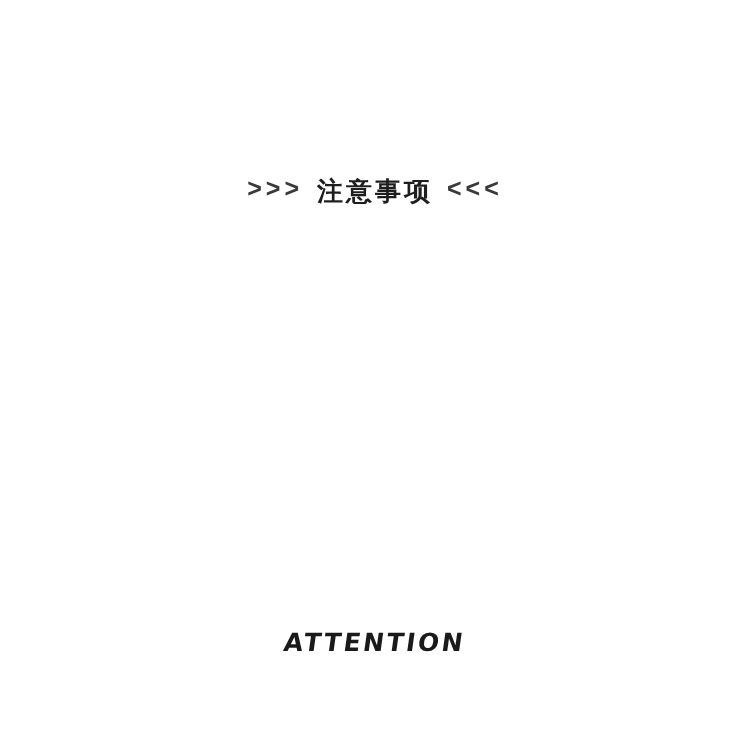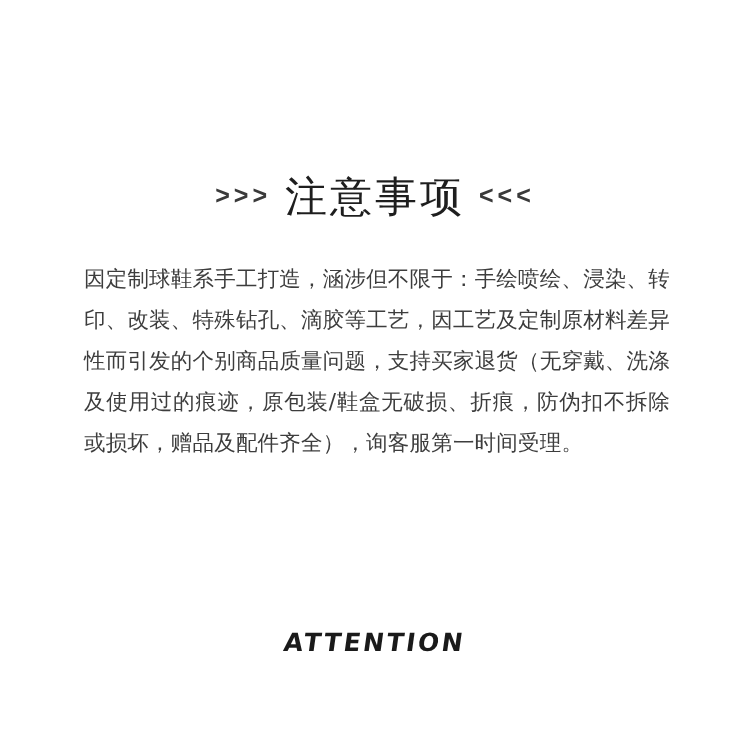--- a/index.html
+++ b/index.html
@@ -37,22 +37,22 @@
     letter-spacing: 4px;
     color: #3a3a3a;
     line-height: 1;
     padding-bottom: 4px;
   }
   .chev.right {
     letter-spacing: 4px;
   }
   .heading-title {
     font-family: "DejaVu Sans", sans-serif;
-    font-size: 42px;
-    font-weight: 400;
+    font-size: 26px;
+    font-weight: 700;
     letter-spacing: 3px;
     color: #1e1e1e;
     line-height: 1;
     white-space: nowrap;
   }
   .body-block {
     position: absolute;
     top: 258px;
     left: 84px;
     width: 586px;
@@ -88,21 +88,18 @@
 <body>
 
 <div class="page">
 
   <div class="heading-row">
     <span class="chev left">&gt;&gt;&gt;</span>
     <span class="heading-title">注意事项</span>
     <span class="chev right">&lt;&lt;&lt;</span>
   </div>
 
-  <div class="body-block">
-    <p class="body-text">因定制球鞋系手工打造，涵涉但不限于：手绘喷绘、浸染、转印、改装、特殊钻孔、滴胶等工艺，因工艺及定制原材料差异性而引发的个别商品质量问题，支持买家退货（无穿戴、洗涤及使用过的痕迹，原包装/鞋盒无破损、折痕，防伪扣不拆除或损坏，赠品及配件齐全），询客服第一时间受理。</p>
-  </div>
 
   <div class="footer">
     <span class="footer-word">ATTENTION</span>
   </div>
 
 </div>
 
 </body></html>

